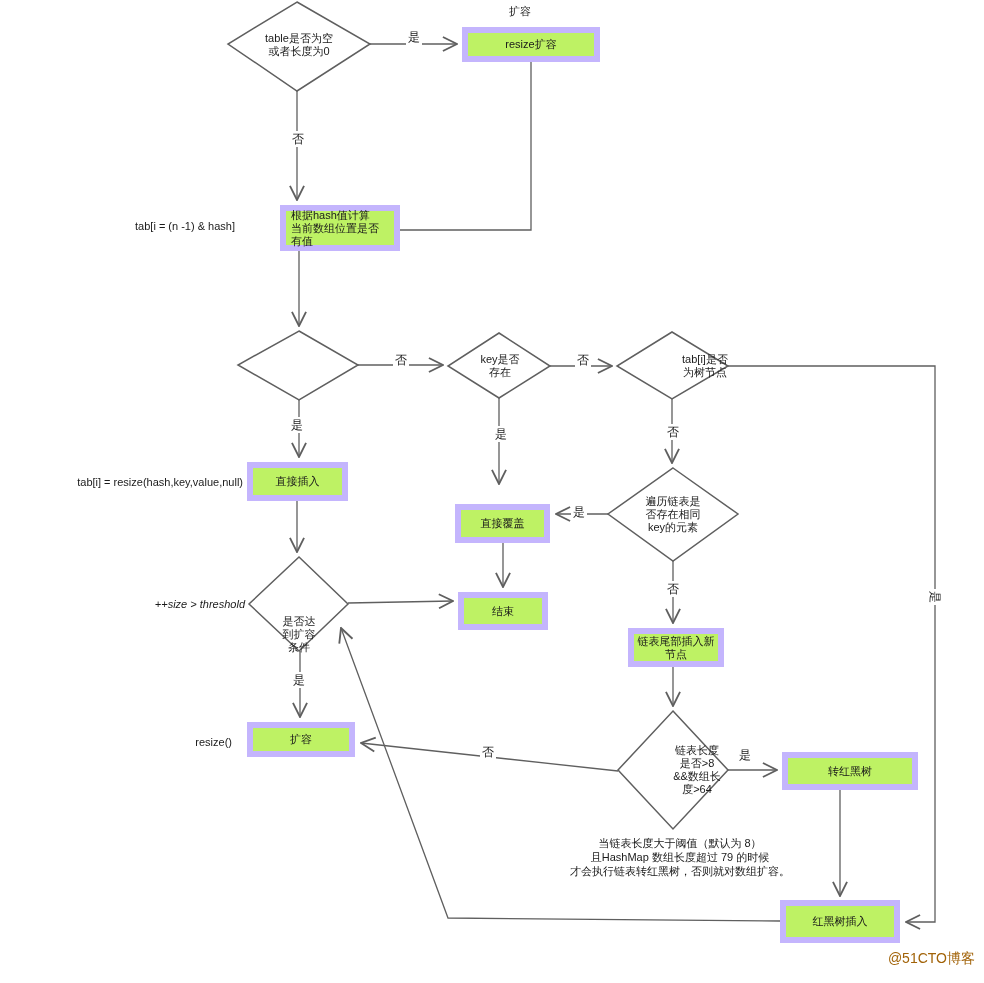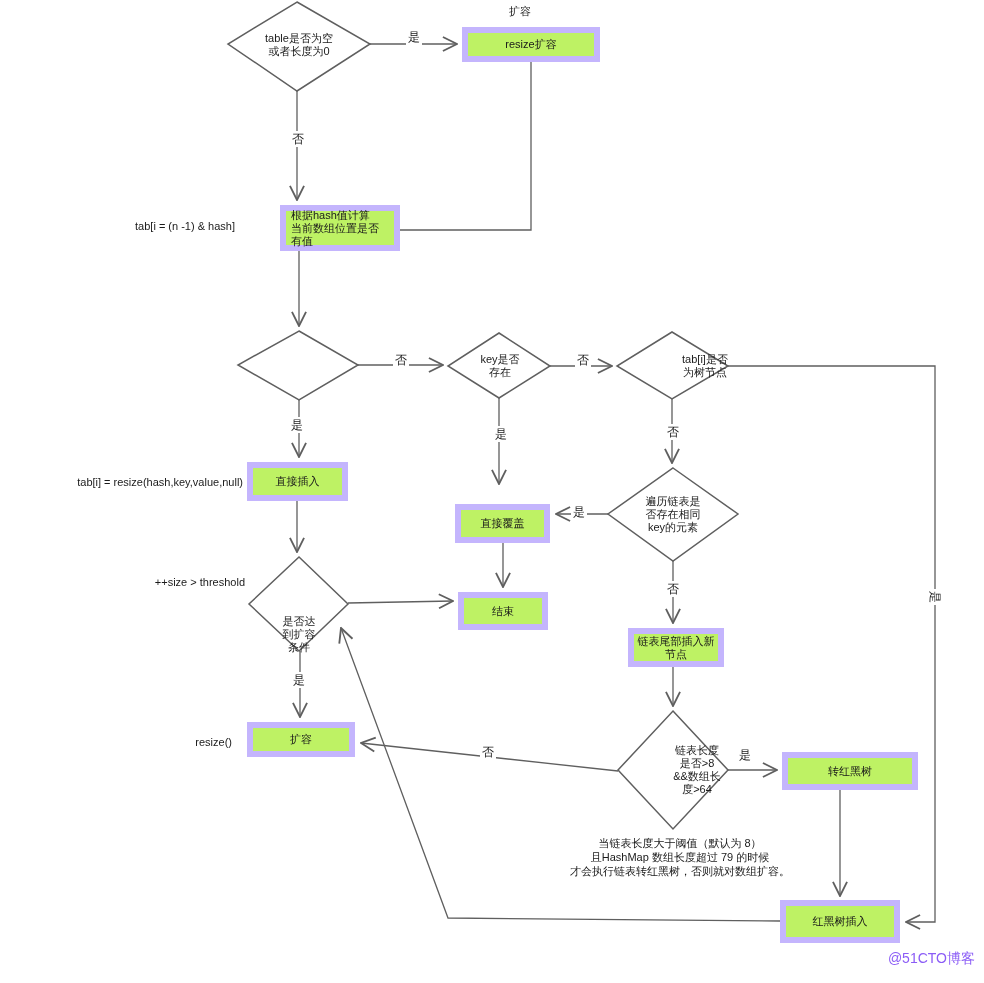--- a/index.html
+++ b/index.html
@@ -20,21 +20,21 @@
   }
   .note{position:absolute;font-size:11px;line-height:15px;white-space:nowrap;}
   .note.right{text-align:right;}
   .elabel{position:absolute;font-size:12px;line-height:16px;width:16px;height:16px;text-align:center;background:#ffffff;}
   .rot90{transform:rotate(90deg);}
   .caption{position:absolute;font-size:11px;text-align:center;}
   .annotation{
     position:absolute;font-size:11px;line-height:14px;text-align:center;
     white-space:pre-line;color:#1a1a1a;
   }
-  .watermark{position:absolute;font-size:14px;color:#8b5cf6;text-align:right;}
+  .watermark{position:absolute;font-size:14px;color:#a16207;text-align:right;}
 </style>
 </head>
 <body>
 
 <div class="canvas">
 
   <svg class="layer" width="984" height="983" viewBox="0 0 984 983">
     <defs>
       <marker id="arrow" viewBox="0 0 12 12" refX="11" refY="6" markerWidth="13" markerHeight="13" orient="auto-start-reverse">
         <path d="M1,1 L11,6 L1,11" fill="none" stroke="#5f5f5f" stroke-width="1.3"></path>
@@ -101,21 +101,21 @@
   <div class="box" style="left:455px;top:489px;width:95px;height:39px;margin-top:15px;">直接覆盖</div>
   <div class="box" style="left:458px;top:592px;width:90px;height:38px;">结束</div>
   <div class="box" style="left:628px;top:628px;width:96px;height:39px;">链表尾部插入新
 节点</div>
   <div class="box" style="left:247px;top:722px;width:108px;height:35px;">扩容</div>
   <div class="box" style="left:782px;top:752px;width:136px;height:38px;">转红黑树</div>
   <div class="box" style="left:780px;top:900px;width:120px;height:43px;">红黑树插入</div>
 
   <div class="note right" style="left:95px;top:219px;width:140px;">tab[i = (n -1) &amp; hash]</div>
   <div class="note right" style="left:35px;top:475px;width:208px;">tab[i] = resize(hash,key,value,null)</div>
-  <div class="note right" style="left:143px;top:575px;width:102px;">++size &gt; threshold</div>
+  <div class="note right" style="left:143px;top:597px;width:102px;font-style:italic;">++size &gt; threshold</div>
   <div class="note right" style="left:170px;top:735px;width:62px;">resize()</div>
 
   <div class="elabel" style="left:406px;top:29px;">是</div>
   <div class="elabel" style="left:290px;top:131px;">否</div>
   <div class="elabel" style="left:393px;top:352px;">否</div>
   <div class="elabel" style="left:289px;top:417px;">是</div>
   <div class="elabel" style="left:493px;top:426px;">是</div>
   <div class="elabel" style="left:575px;top:352px;">否</div>
   <div class="elabel" style="left:665px;top:424px;">否</div>
   <div class="elabel rot90" style="left:927px;top:589px;">是</div>

